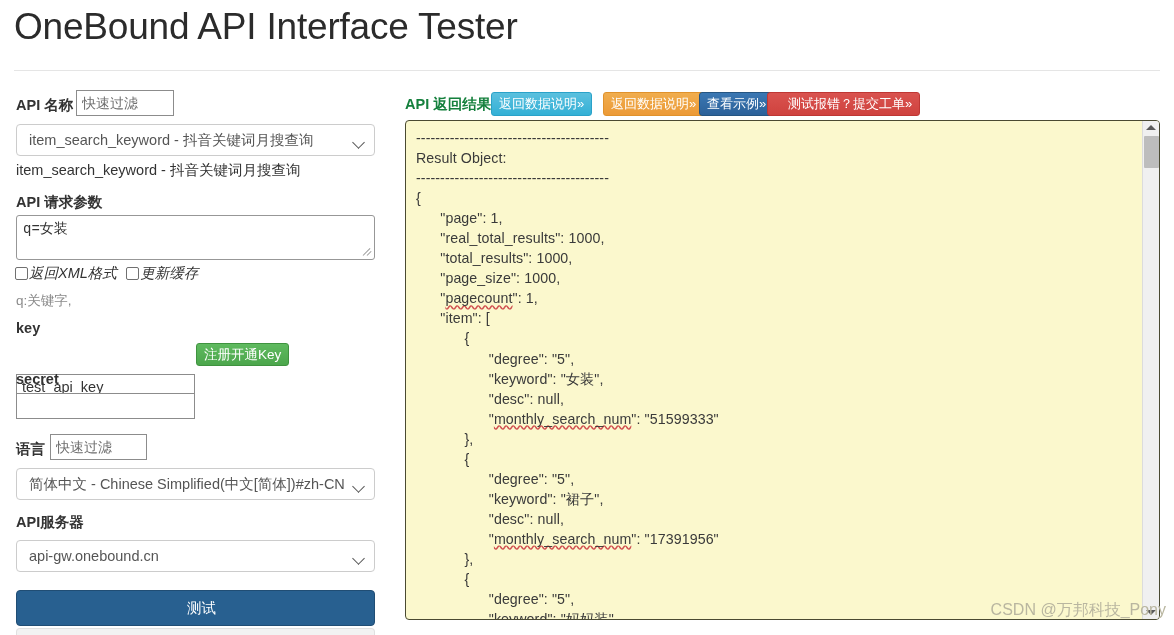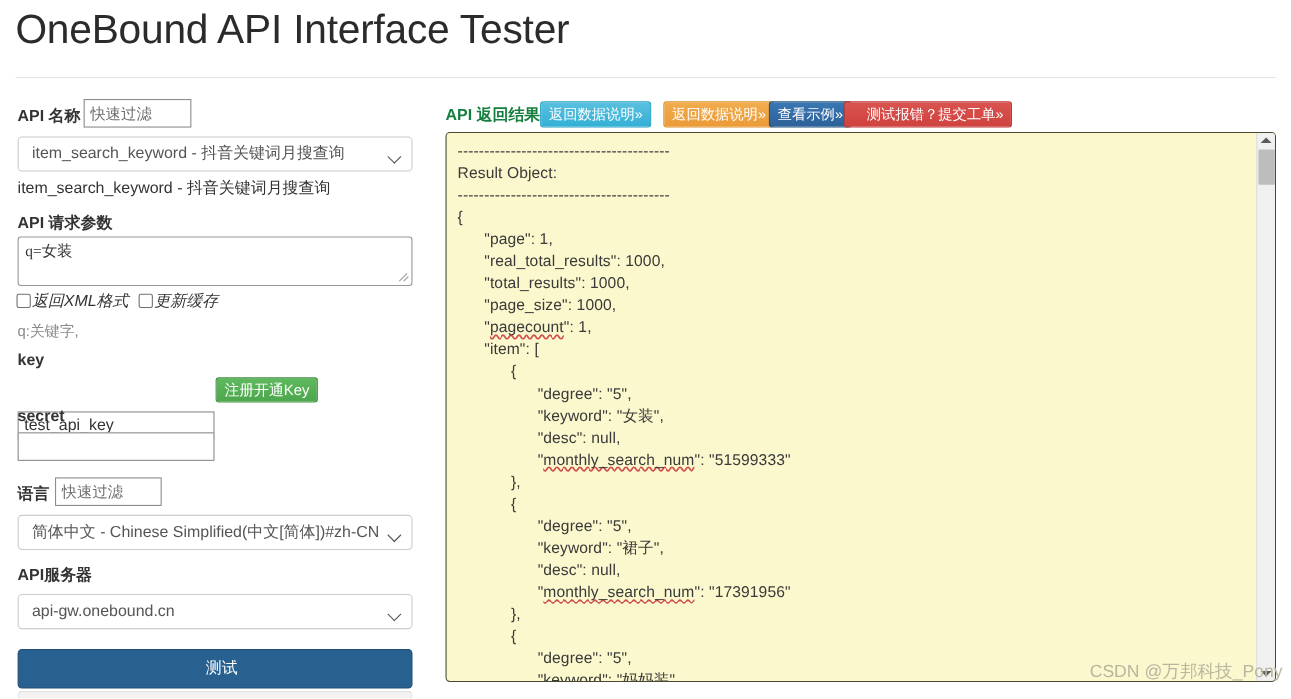--- a/index.html
+++ b/index.html
@@ -103,21 +103,21 @@
     left: 16px; top: 215px;
     width: 359px; height: 45px;
     border: 1px solid #979797;
     border-radius: 3px;
     background: #fff;
     font-size: 14px;
     color: #333;
     padding: 4px 6px;
     resize: none;
     overflow: hidden;
-    font-family: Liberation Serif, serif;
+    font-family: Liberation Mono, monospace;
     outline: none;
   }
   .resize-grip {
     position: absolute;
     left: 362px; top: 245px;
     width: 12px; height: 12px;
     pointer-events: none;
   }
   .resize-grip i {
     position: absolute;

